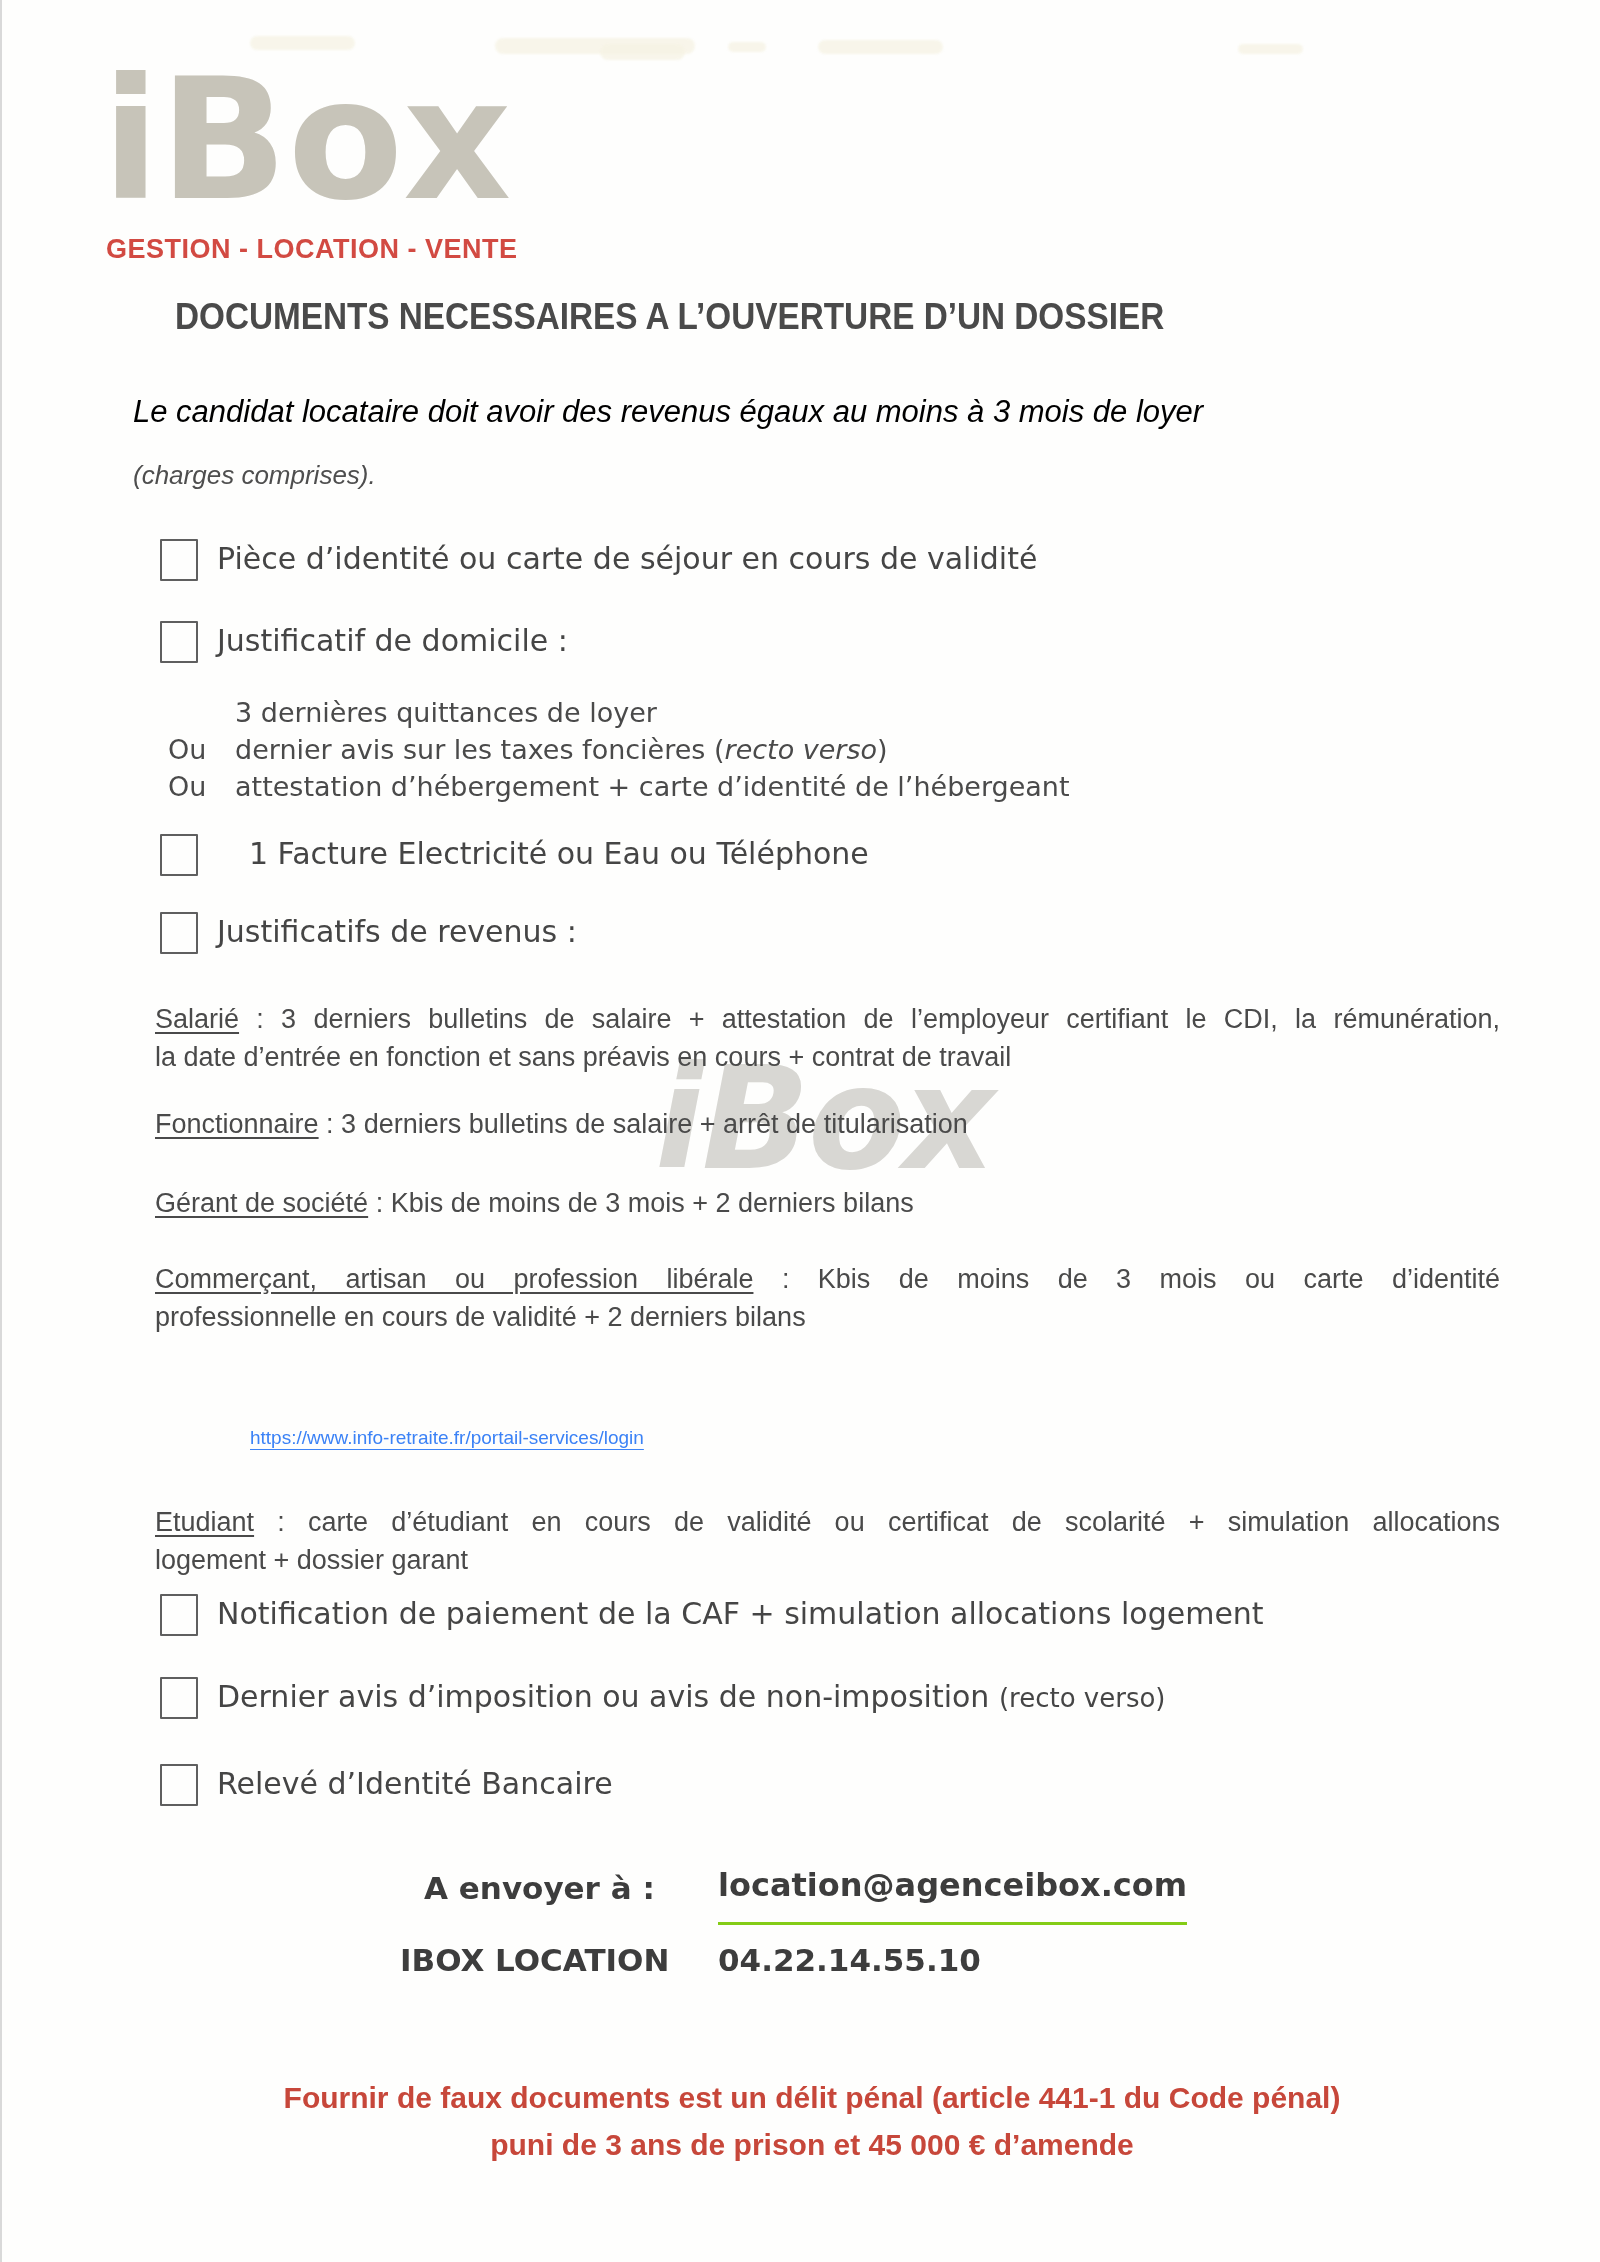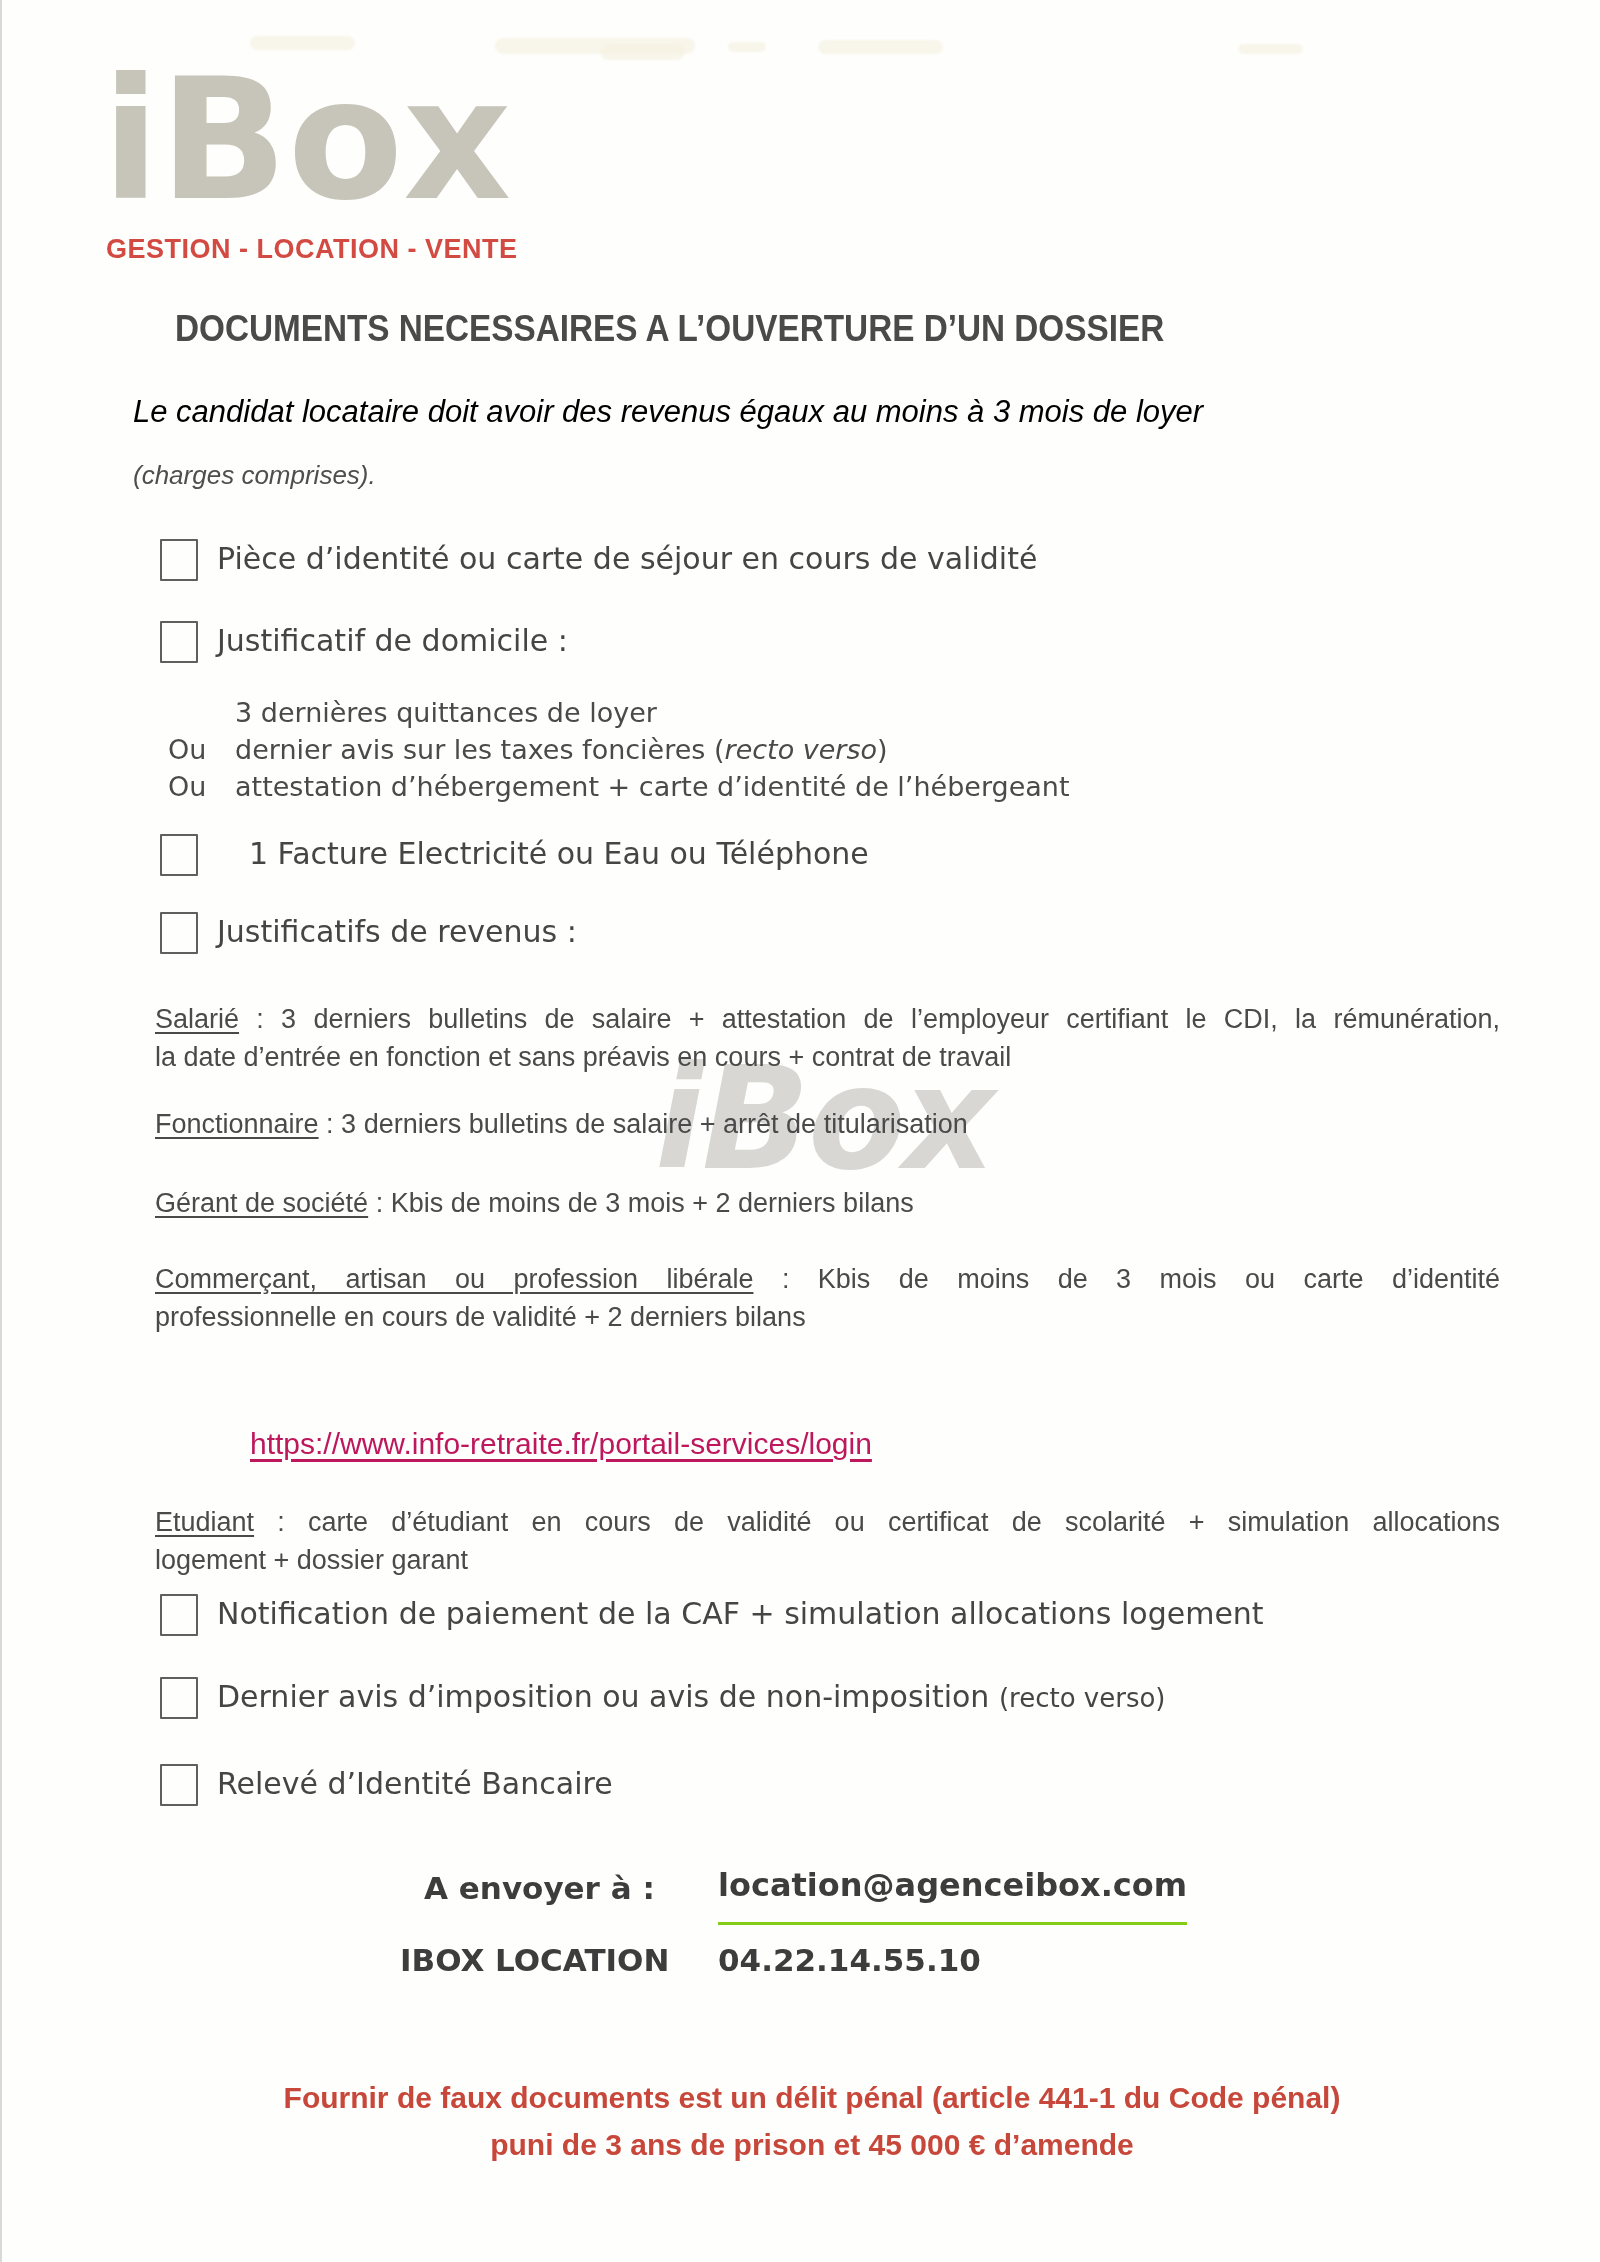--- a/index.html
+++ b/index.html
@@ -9,21 +9,21 @@
   }
   .abs{position:absolute;}
   .edge-line{left:0;top:0;width:2px;height:2262px;background:rgba(150,150,150,.35);}
   .smudge{background:#f6f3e4;opacity:.75;border-radius:8px;filter:blur(1px);}
   
   .logo{left:102px;top:40px;font-size:168px;line-height:1.2;font-weight:bold;
         color:#c7c4b9;letter-spacing:0;font-family:"DejaVu Sans",sans-serif;}
   .tagline{left:106px;top:234px;font-size:27px;font-weight:600;color:#d24a42;
         font-family:"Liberation Sans",sans-serif;letter-spacing:.5px;}
   
-  .title{left:0;top:308px;width:1339px;text-align:center;margin:0;}
+  .title{left:0;top:296px;width:1339px;text-align:center;margin:0;}
   .title-inner{display:inline-block;transform:scaleX(.9);transform-origin:50% 50%;
         font-family:"Liberation Sans",sans-serif;font-weight:bold;font-size:37px;
         color:#4a4a4a;letter-spacing:0;}
   
   .intro1{left:133px;top:394px;font-size:31px;font-style:italic;color:#000000;
         font-family:"Liberation Sans",sans-serif;}
   .intro2{left:133px;top:460px;font-size:26px;font-style:italic;color:#4e4e4e;
         font-family:"Liberation Sans",sans-serif;}
   
   .check-row{left:160px;display:flex;align-items:flex-start;}
@@ -34,22 +34,22 @@
   
   .sub-option{left:168px;font-size:27px;line-height:36px;color:#4a4a4a;white-space:nowrap;}
   .sub-option .ou{display:inline-block;width:67px;}
   .sub-option .note-i{font-style:italic;}
   
   .income{left:155px;width:1345px;font-family:"Liberation Sans",sans-serif;
         font-size:27px;line-height:38px;color:#4a4a4a;z-index:2;}
   .income .line{width:100%;}
   .income .line.justify{text-align:justify;text-align-last:justify;}
   .ul{text-decoration:underline;text-underline-offset:4px;}
-  .income-link{left:250px;font-family:"Liberation Sans",sans-serif;font-size:30px;
-        color:#be185d;text-decoration:underline;text-underline-offset:5px;z-index:2;}
+  .income-link{left:250px;font-family:"Liberation Sans",sans-serif;font-size:19px;
+        color:#3b82f6;text-decoration:underline;text-underline-offset:5px;z-index:2;}
   
   .f-bold{font-weight:bold;font-size:31px;color:#3d3d3d;white-space:nowrap;}
   .email{border-bottom:3px solid #84cc16;padding-bottom:18px;font-size:32px;}
   
   .legal{left:12px;top:2074px;width:1600px;text-align:center;
         font-family:"Liberation Sans",sans-serif;font-weight:bold;font-size:30px;
         line-height:47px;color:#c7473a;}
   
   .watermark{left:655px;top:1048px;font-size:142px;font-weight:bold;font-style:italic;
         color:#d8d7d3;z-index:0;line-height:1;letter-spacing:-2px;}

